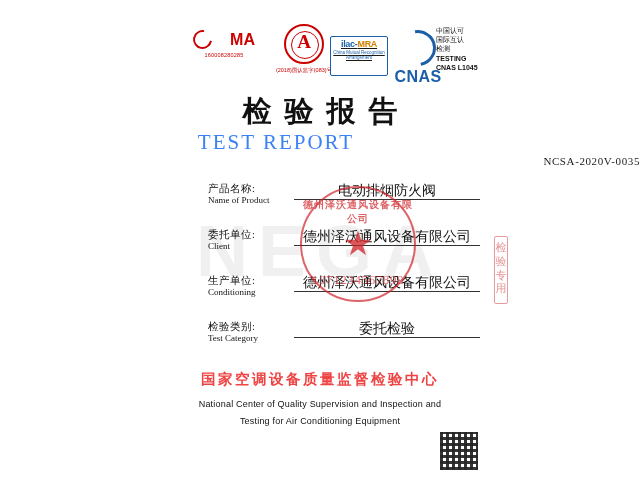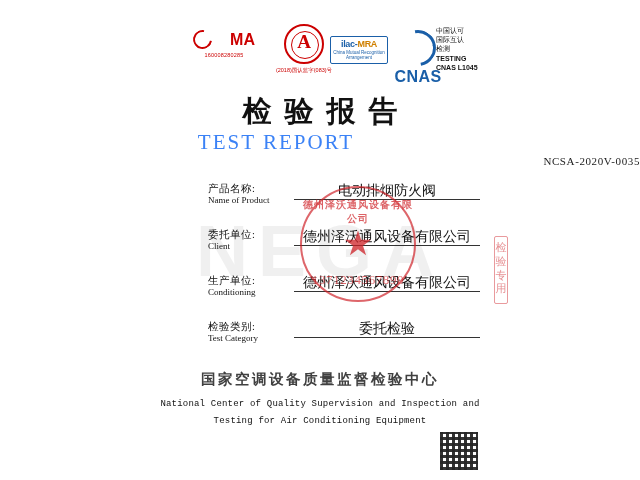--- a/index.html
+++ b/index.html
@@ -96,22 +96,23 @@
     font-family: "Liberation Sans", sans-serif;
     font-size: 5.5px;
     color: #cc0000;
   }
 
   
   .mark-ilac { left: 330px; top: 22px; width: 58px; }
   .ilac-box {
     border: 1.4px solid #1a5fa8;
     border-radius: 2px;
-    padding: 3px 2px 2px;
+    padding: 3px 2px 14px;
     background: #ffffff;
+    text-decoration: underline;
   }
   .ilac-top {
     font-family: "Liberation Sans", sans-serif;
     font-size: 9px;
     font-weight: bold;
     color: #1a5fa8;
     letter-spacing: -.3px;
     line-height: 1;
   }
   .ilac-top .mra { color: #d08000; }
@@ -239,25 +240,25 @@
   .footer {
     position: absolute;
     top: 370px; left: 0; width: 640px;
     text-align: center;
   }
   .footer-cn {
     font-family: "Liberation Serif", serif;
     font-size: 14.5px;
     font-weight: bold;
     letter-spacing: 2.5px;
-    color: #404040;
+    color: #ef4444;
   }
   .footer-en {
     margin-top: 7px;
-    font-family: Liberation Mono, monospace;
+    font-family: Liberation Sans, sans-serif;
     font-size: 9px;
     line-height: 1.9;
     letter-spacing: .2px;
     color: #111;
   }
 
   
   .watermark {
     position: absolute;
     left: 150px;

